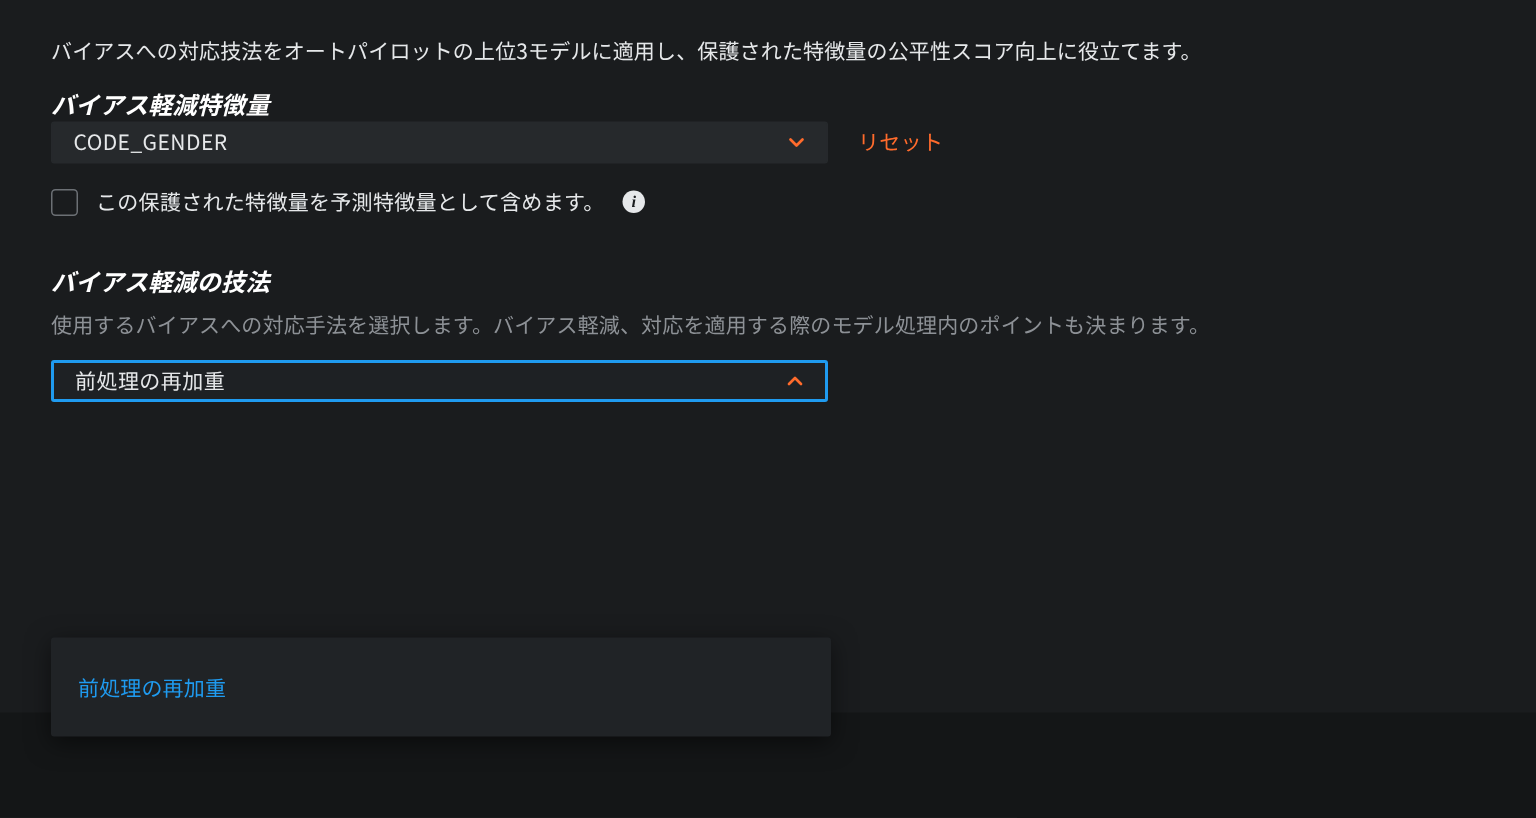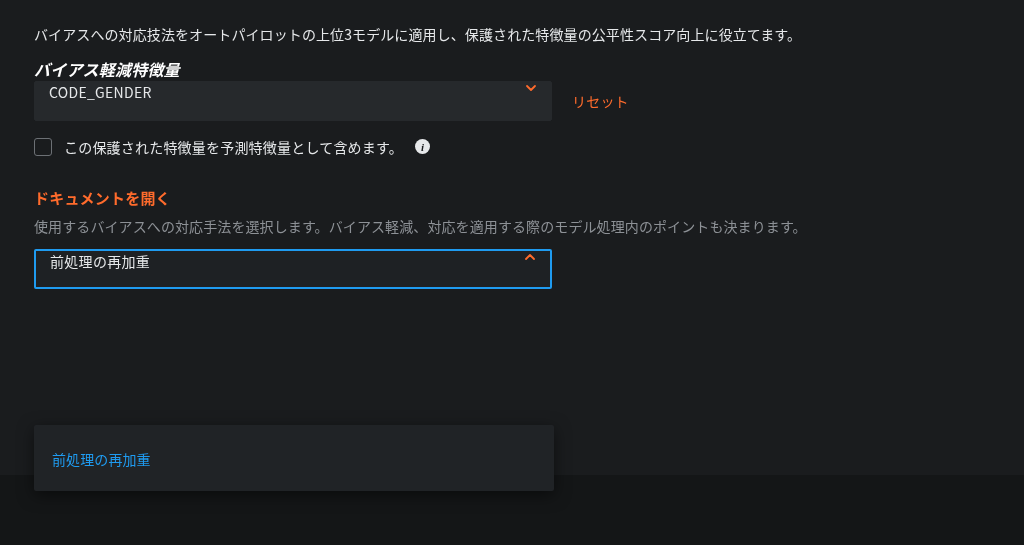--- a/index.html
+++ b/index.html
@@ -54,25 +54,26 @@
   }
   .select-row {
     display: flex;
     align-items: center;
     gap: 20px;
     margin-bottom: 16px;
   }
   .select {
     position: relative;
     width: 518px;
-    height: 40px;
+    height: 28px;
     background: #26292c;
     border: 1px solid #26292c;
     border-radius: 2px;
     display: flex;
+    align-items: center;
     padding: 0 14px;
     cursor: pointer;
   }
   .select.open {
     background: #1e2124;
     border: 2px solid #1f9bf0;
   }
   .select-value {
     flex: 1 1 auto;
     font-size: 14px;
@@ -194,21 +195,21 @@
     <span class="reset-link">リセット</span>
   </div>
 
   <div class="checkbox-row">
     <div class="checkbox"></div>
     <span class="checkbox-label">この保護された特徴量を予測特徴量として含めます。</span>
     <span class="info-icon">i</span>
   </div>
 
   <div class="field-heading-row">
-    <span class="doc-link">ドキュメントを開く</span>
+    <h3 class="field-heading">バイアス軽減の技法</h3>
   </div>
   <p class="field-desc" style="max-width:960px;">使用するバイアスへの対応手法を選択します。バイアス軽減、対応を適用する際のモデル処理内のポイントも決まります。</p>
 
   <div class="select-row" style="margin-bottom:0;">
     <div class="select open">
       <span class="select-value">前処理の再加重</span>
       <span class="chevron">
         <svg width="12" height="12" viewBox="0 0 12 12">
             <path d="M2 8 L6 4 L10 8" fill="none" stroke="#ff6b2c" stroke-width="1.8" stroke-linecap="round" stroke-linejoin="round"></path>
           </svg>

